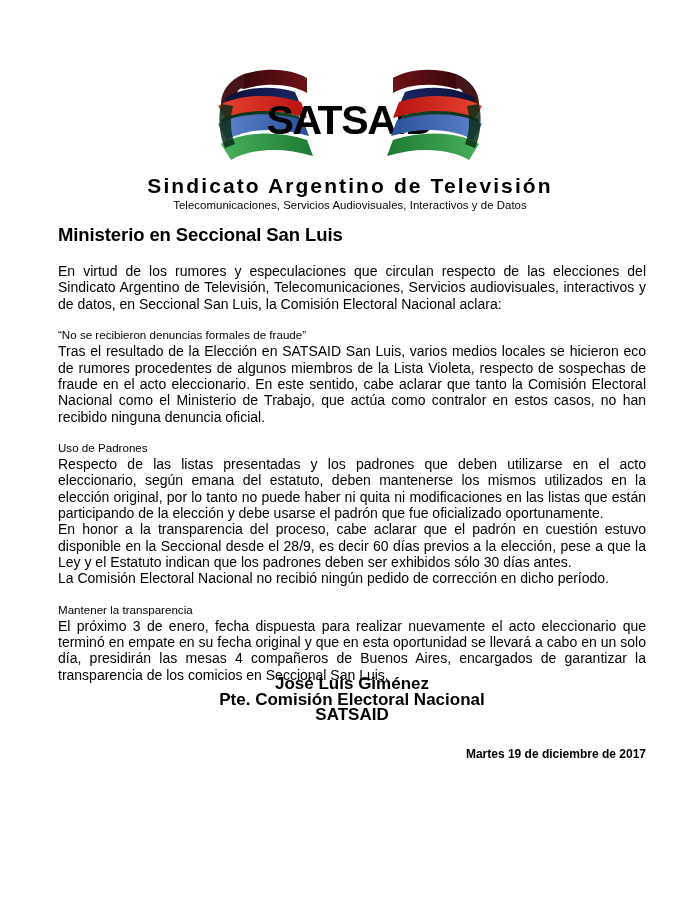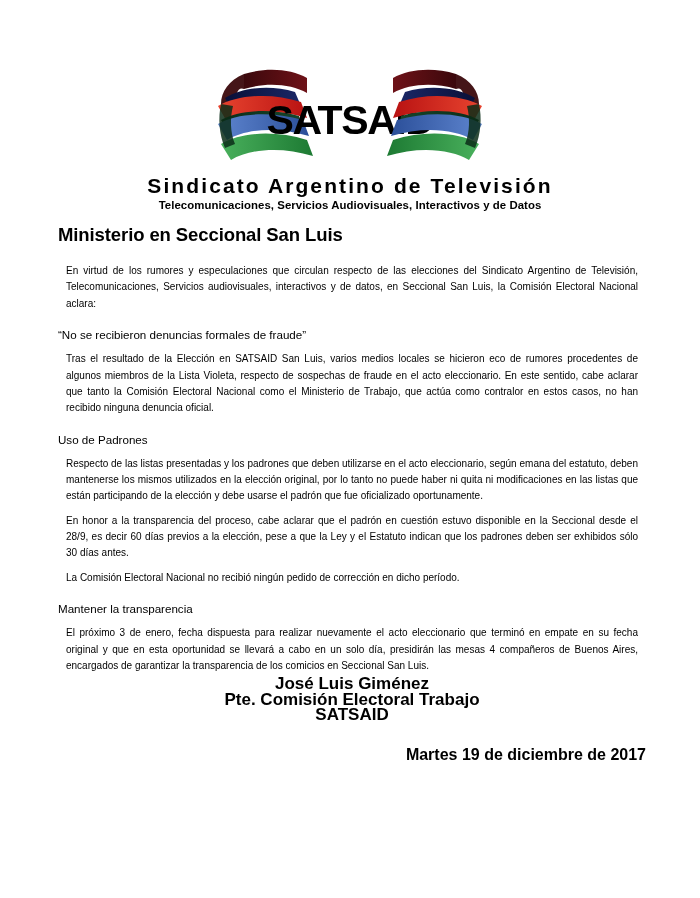--- a/index.html
+++ b/index.html
@@ -38,21 +38,21 @@
     font-weight: bold;
     font-size: 21px;
     letter-spacing: 2.1px;
     color: #000000;
     line-height: 1.15;
     white-space: nowrap;
   }
   .logo-tagline-2 {
     margin-top: 1px;
     font-family: "Liberation Sans", sans-serif;
-    font-weight: bold;
+    font-weight: normal;
     font-size: 11.4px;
     letter-spacing: 0.05px;
     color: #000000;
     line-height: 1.15;
     white-space: nowrap;
   }
 
   
   .doc {
     position: absolute;
@@ -71,24 +71,24 @@
 
   .headline {
     font-size: 18.5px;
     font-weight: bold;
     letter-spacing: -0.1px;
     margin: 0 0 17px 0;
     line-height: 1.2;
   }
 
   p.body-text {
-    font-size: 10px;
+    font-size: 14px;
     line-height: 16.3px;
     text-align: justify;
-    margin: 8px;
+    margin: 0;
   }
 
   .section { margin-top: 15px; }
 
   h3.section-head {
     font-size: 11.6px;
     font-weight: normal;
     line-height: 16.3px;
     margin: 0;
     text-align: left;
@@ -106,21 +106,21 @@
     line-height: 15.6px;
   }
   .sig-line { display: block; }
 
   .date-line {
     position: absolute;
     left: 58px;
     top: 747px;
     width: 588px;
     text-align: right;
-    font-size: 16px;
+    font-size: 12px;
     font-weight: bold;
     line-height: 15.6px;
   }
 </style>
 </head>
 <body>
 
 <div class="logo-block">
 
   <div class="logo-mark">
@@ -210,17 +210,17 @@
 
   <div class="section">
     <h3 class="section-head">Mantener la transparencia</h3>
     <p class="body-text">El próximo 3 de enero, fecha dispuesta para realizar nuevamente el acto eleccionario que terminó en empate en su fecha original y que en esta oportunidad se llevará a cabo en un solo día, presidirán las mesas 4 compañeros de Buenos Aires, encargados de garantizar la transparencia de los comicios en Seccional San Luis.</p>
   </div>
 
 </div>
 
 <div class="signature">
   <span class="sig-line">José Luis Giménez</span>
-  <span class="sig-line">Pte. Comisión Electoral Trabajo</span>
+  <span class="sig-line">Pte. Comisión Electoral Nacional</span>
   <span class="sig-line">SATSAID</span>
 </div>
 
 <div class="date-line">Martes 19 de diciembre de 2017</div>
 
 </body></html>

